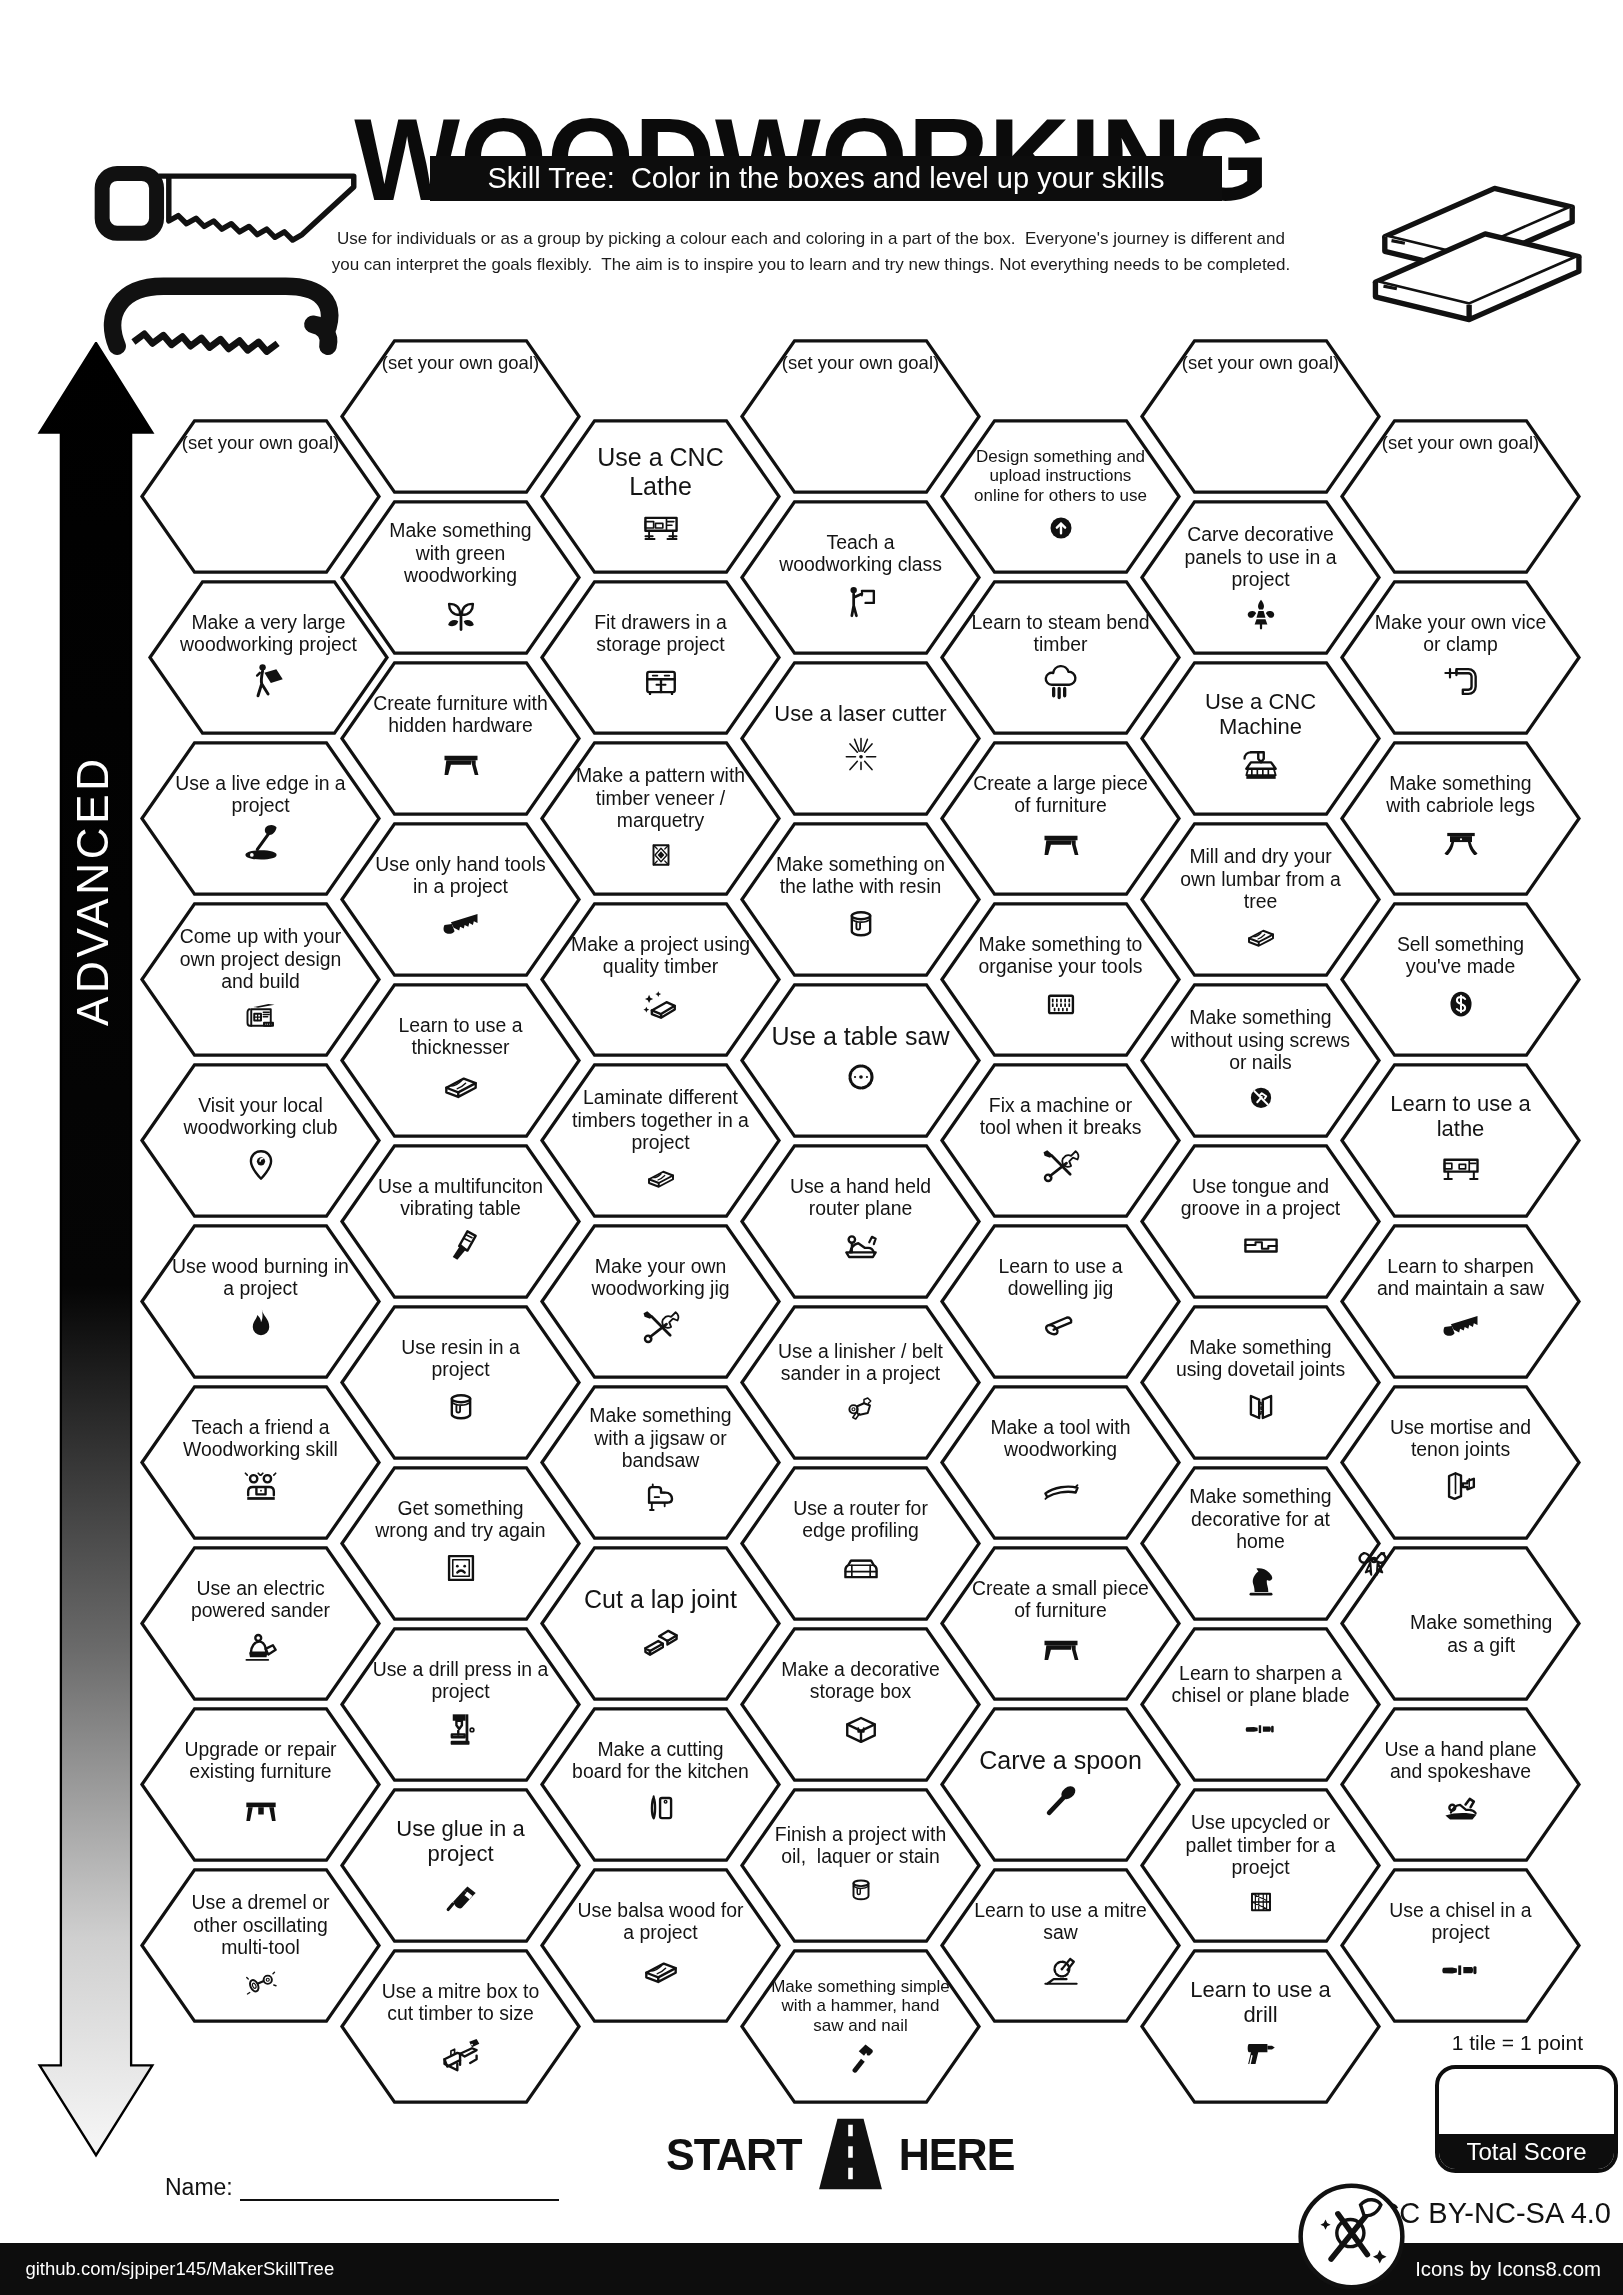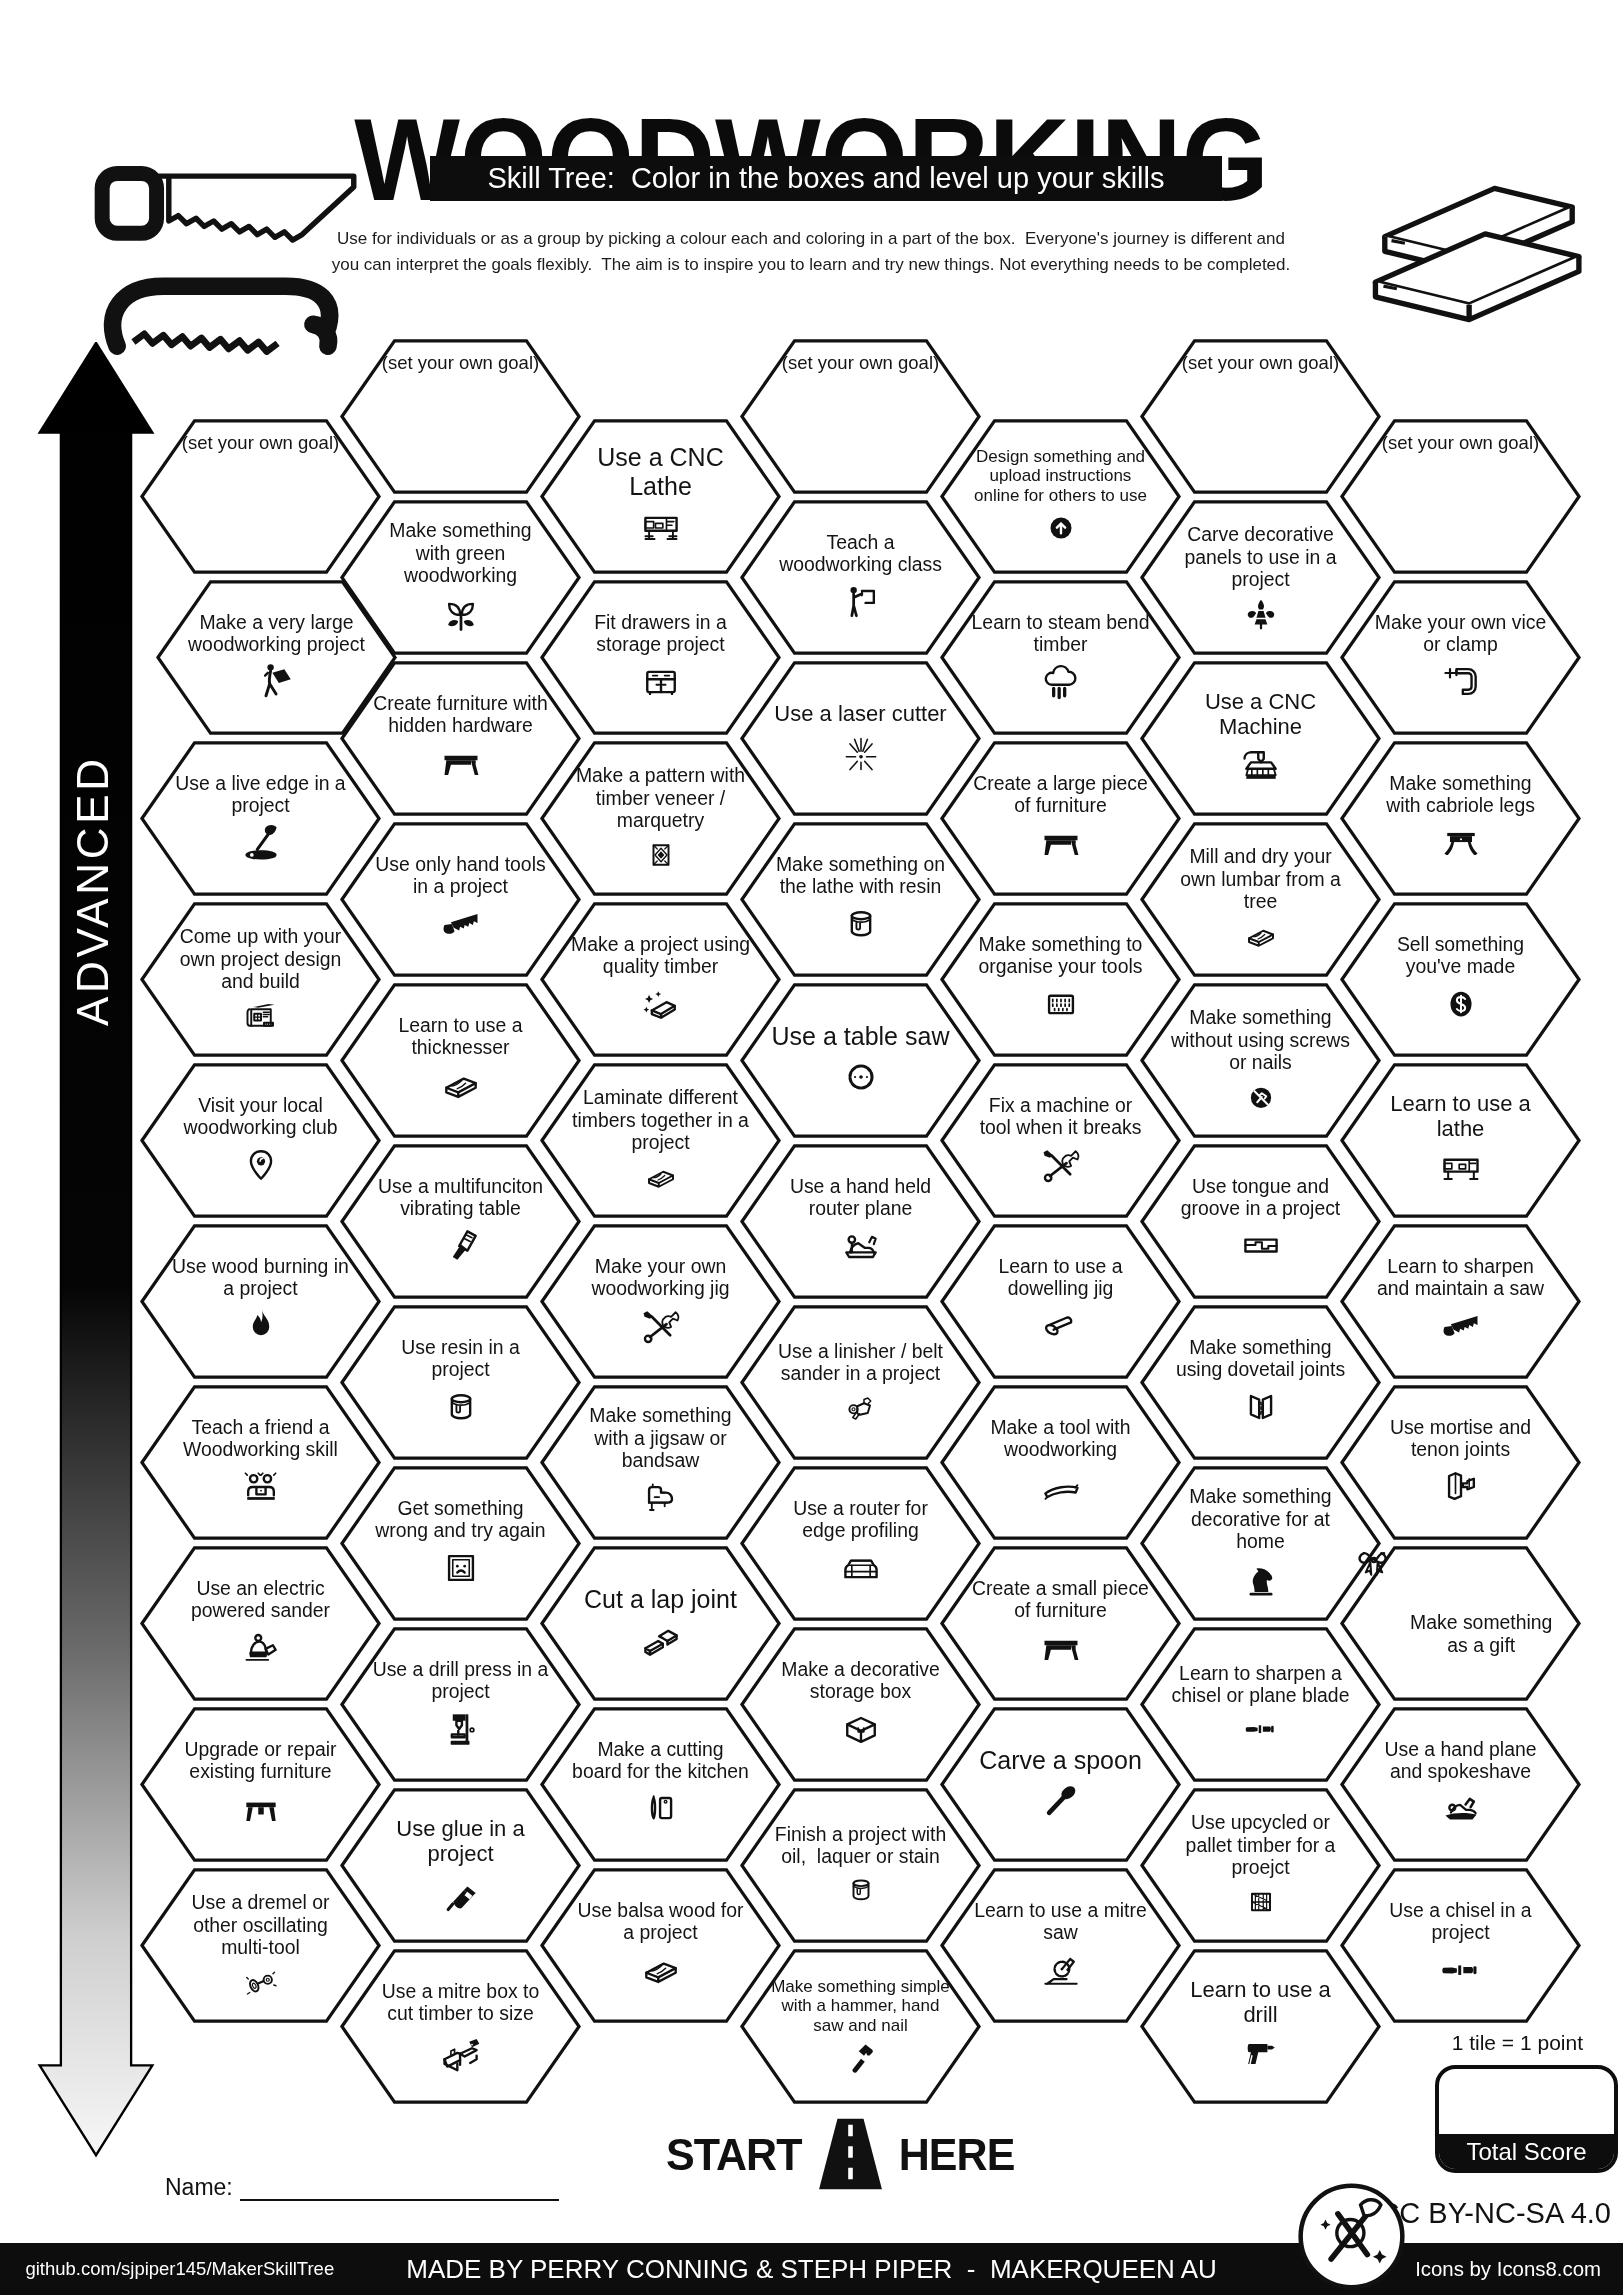--- a/index.html
+++ b/index.html
@@ -111,21 +111,21 @@
 
   <div id="hexgrid">
       <div class="hex goal" style="left: 140px; top: 419px;">
         <svg class="hexbg" viewBox="0 0 520 336">
           <polygon points="3,168 117,4 403,4 517,168 403,332 117,332" fill="#fff" stroke="#111" stroke-width="7"></polygon>
         </svg>
         <div class="hex-content">
           <div class="hex-label" style="font-size:18.5px">(set your own goal)</div>
         </div>
       </div>
-      <div class="hex" style="left: 156px; top: 580px;">
+      <div class="hex" style="left: 148px; top: 580px;">
         <svg class="hexbg" viewBox="0 0 520 336">
           <polygon points="3,168 117,4 403,4 517,168 403,332 117,332" fill="#fff" stroke="#111" stroke-width="7"></polygon>
         </svg>
         <div class="hex-content">
           <div class="hex-label" style="font-size:19.4px">Make a very large woodworking project</div>
           <span class="hex-icon">
             <svg viewBox="0 0 48 48" width="44" height="44" fill="none" stroke="#111" stroke-width="2.6" stroke-linecap="round" stroke-linejoin="round">
               <circle cx="17" cy="8" r="3.5" fill="#111" stroke="none"></circle>
               <path d="M17 12c-1 5-2 10-1 14l-4 13M16 26l7 11" stroke-width="3.2"></path>
               <path d="M19 14l13-4 7 11-13 4z" fill="#111" stroke="none"></path>
@@ -1238,18 +1238,17 @@
       <circle cx="50" cy="50" r="45" fill="#fff" stroke="#111" stroke-width="4"></circle>
       <path d="M32 70L64 30M38 30l26 36" stroke="#111" stroke-width="5" fill="none" stroke-linecap="round"></path>
       <path d="M58 22c6-7 15-5 18 0-3 7-9 11-15 9z" fill="#fff" stroke="#111" stroke-width="3"></path>
       <circle cx="49" cy="47" r="12" fill="none" stroke="#111" stroke-width="3"></circle>
       <path d="M75 62l2 4 4 2-4 2-2 4-2-4-4-2 4-2zM27 35l1.5 3 3 1.5-3 1.5L27 44l-1.5-3-3-1.5 3-1.5z" fill="#111"></path>
     </svg>
   </div>
 
   <footer>
     <span class="f-left">github.com/sjpiper145/MakerSkillTree</span>
-    <span class="f-center">MADE BY PERRY CONNING &amp; STEPH PIPER  -  MAKERQUEEN AU</span>
     <span class="f-right">Icons by Icons8.com</span>
   </footer>
 
 </div>
 
 
 </body></html>

